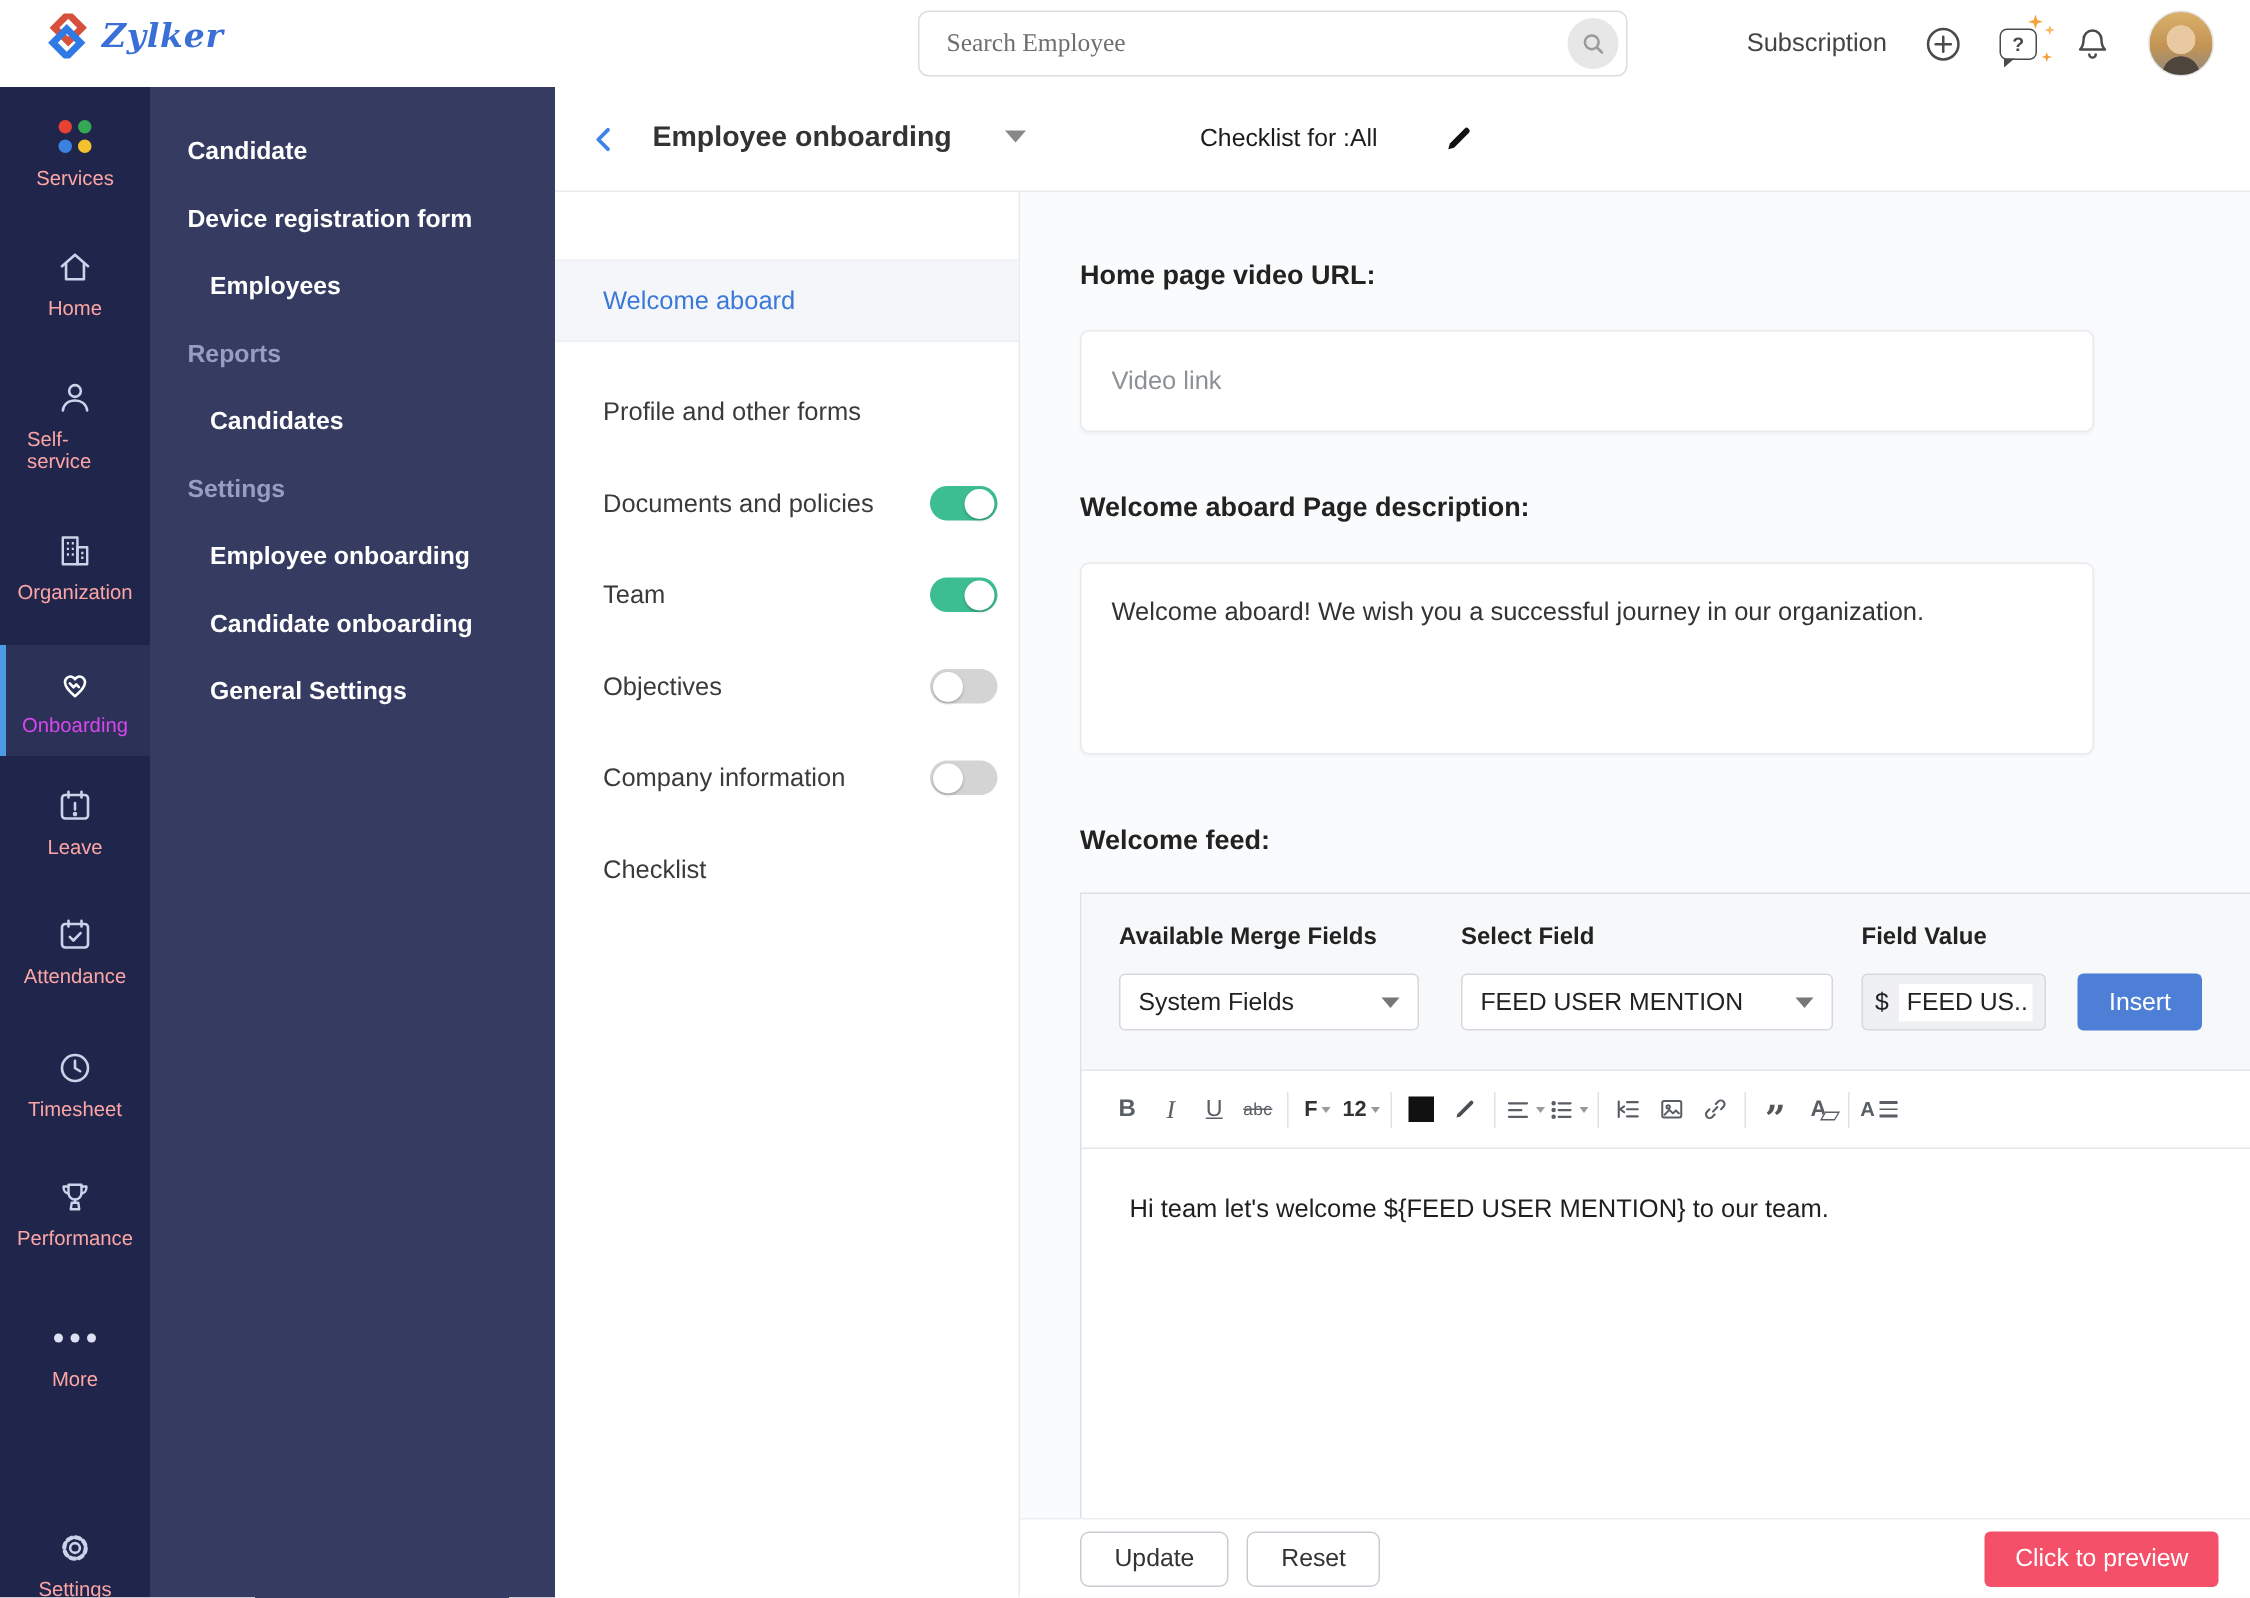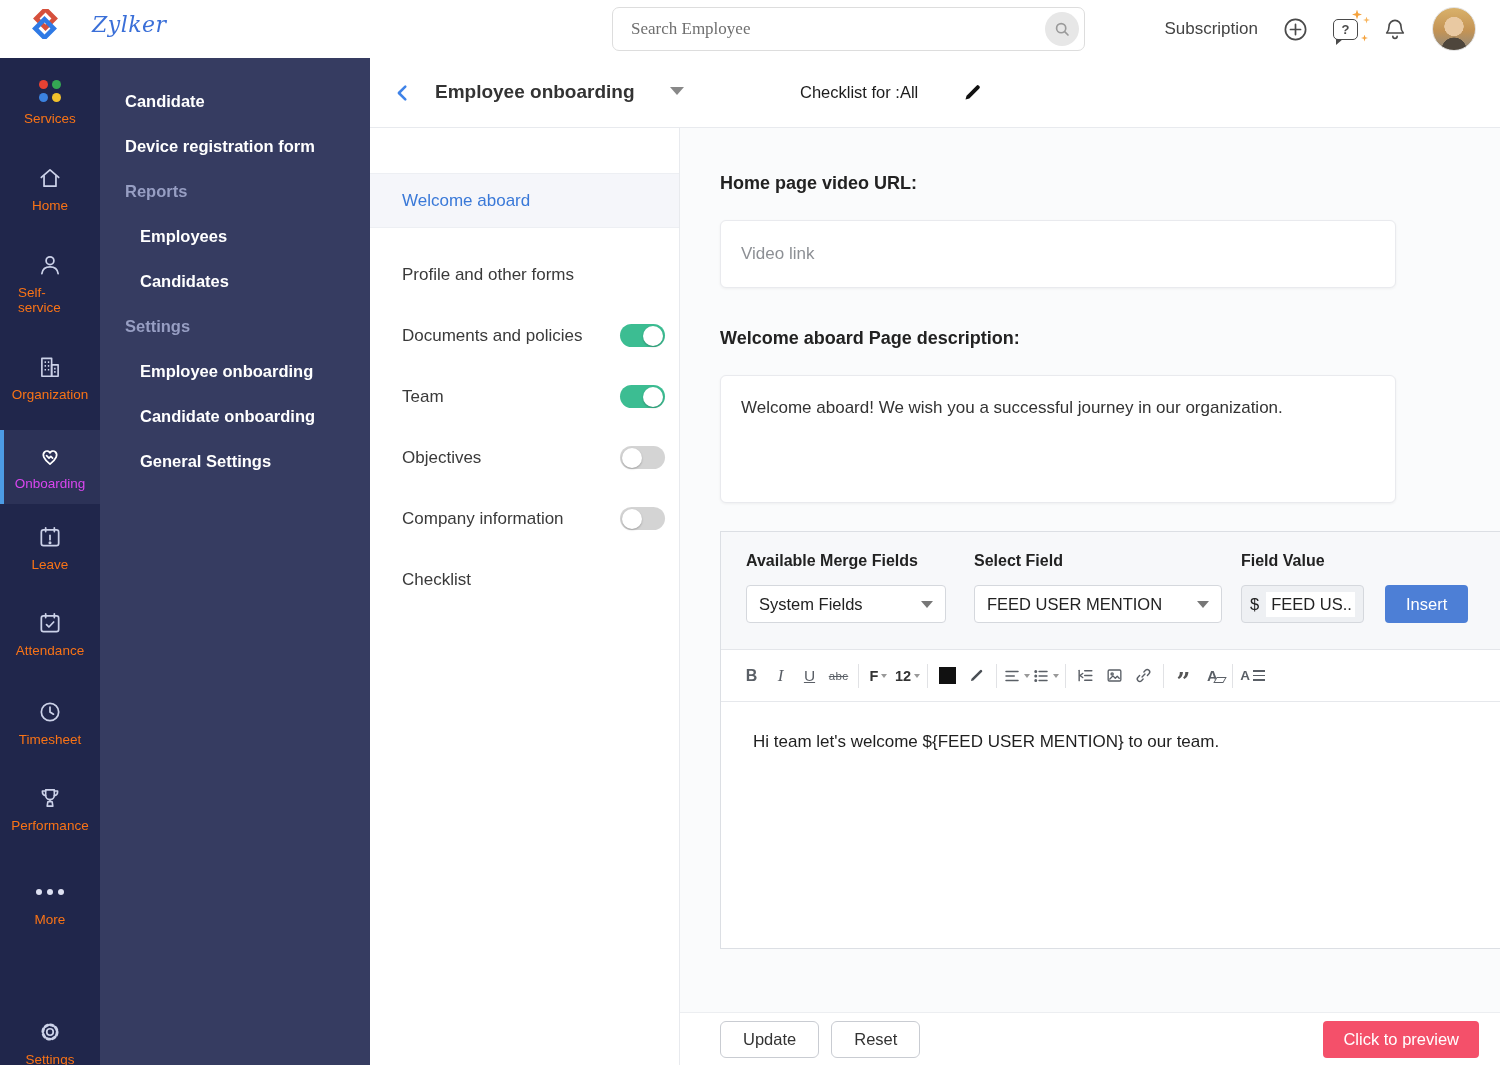--- a/index.html
+++ b/index.html
@@ -6,21 +6,21 @@
   html,body { width:1500px; height:1065px; }
   body {
     position: relative; overflow: hidden; background:#fff;
     font-family: "Liberation Sans", sans-serif; color:#222;
   }
   svg { display:block; }
 
   
   .topbar { position:absolute; top:0; left:0; width:1500px; height:58px; background:#fff; z-index:40; }
   .brand { position:absolute; left:30px; top:9px; display:flex; align-items:center; gap:8px; }
-  .brand-name { font-family:"DejaVu Serif", serif; font-style:italic; font-weight:normal; font-size:22px; color:#3a6fd8; letter-spacing:.5px;margin-left:24px; }
+  .brand-name { font-family:"DejaVu Serif", serif; font-style:italic; font-weight:bold; font-size:22px; color:#3a6fd8; letter-spacing:.5px; }
   .search-box { position:absolute; left:612px; top:7px; width:473px; height:44px; border:1px solid #ddd; border-radius:7px; background:#fff; display:flex; align-items:center;font-family:Liberation Serif, serif; }
   .search-box input { flex:1; border:none; outline:none; font-family:inherit; font-size:17px; color:#333; padding-left:18px; background:transparent; }
   .search-box input::placeholder { color:#6f6f6f; }
   .search-circle { width:34px; height:34px; border-radius:50%; background:#e7e7e7; margin-right:5px; display:flex; align-items:center; justify-content:center; color:#9a9a9a; flex:none; }
   .top-right { position:absolute; right:24px; top:0; height:58px; display:flex; align-items:center; gap:24px; }
   .subscription { font-size:17px; color:#444; }
   .tb-icon { color:#4a4a4a; position:relative; display:flex; align-items:center; justify-content:center; }
   .sparkle { position:absolute; background:#f5a23c; clip-path:polygon(50% 0,62% 38%,100% 50%,62% 62%,50% 100%,38% 62%,0 50%,38% 38%); }
   .sp1 { width:10px; height:10px; top:-9px; right:-4px; }
   .sp2 { width:7px; height:7px; top:-2px; right:-12px; background:#f7b55e; }
@@ -29,21 +29,21 @@
   .help-tail { position:absolute; left:2px; bottom:-6px; width:0; height:0; border-left:7px solid #4a4a4a; border-bottom:6px solid transparent; }
   .avatar { width:44px; height:44px; border-radius:50%;
     background:
       radial-gradient(circle at 50% 100%, #4e463c 0 26%, rgba(0,0,0,0) 27%),
       radial-gradient(circle at 50% 44%, #e9c9a2 0 30%, rgba(0,0,0,0) 31%),
       linear-gradient(180deg,#d9b16a 0%,#c39355 55%,#8f8a80 100%);
     border:1px solid #e3e3e3; }
 
   
   .rail { position:absolute; top:58px; left:0; width:100px; height:1007px; background:#20264b; display:flex; flex-direction:column; align-items:stretch; z-index:30; }
-  .rail-item { display:flex; flex-direction:column; align-items:center; gap:7px; color:#f97316; font-size:13.5px; padding:4px 18px; position:relative; cursor:default; }
+  .rail-item { display:flex; flex-direction:column; align-items:center; gap:7px; color:#fca5a5; font-size:13.5px; padding:4px 18px; position:relative; cursor:default; }
   .rail-item .ric { color:#ccd2e9; }
   .ri-services { margin-top:16px; }
   .ri-home { margin-top:31px; }
   .ri-self { margin-top:31px; }
   .ri-org { margin-top:31px; }
   .ri-onboarding { margin-top:24px; padding:13px 0; background:#2c3257; color:#d946ef; }
   .ri-onboarding::before { content:""; position:absolute; left:0; top:0; bottom:0; width:4px; background:#4c9be5; }
   .ri-leave { margin-top:16px; }
   .ri-attendance { margin-top:30px; }
   .ri-timesheet { margin-top:33px; }
@@ -283,22 +283,22 @@
       </svg>
     </span>
     <span>Settings</span>
   </div>
 
 </div>
 
 <div class="submenu">
   <div class="sm-item">Candidate</div>
   <div class="sm-item">Device registration form</div>
+  <div class="sm-item sub">Employees</div>
   <div class="sm-item sm-head">Reports</div>
-  <div class="sm-item sub">Employees</div>
   <div class="sm-item sub">Candidates</div>
   <div class="sm-item sm-head">Settings</div>
   <div class="sm-item sub">Employee onboarding</div>
   <div class="sm-item sub">Candidate onboarding</div>
   <div class="sm-item sub">General Settings</div>
 </div>
 
 <div class="content">
   <div class="content-header">
     <span class="back-btn">
@@ -356,20 +356,21 @@
 
     <div class="main">
       <div class="field-label lbl-video">Home page video URL:</div>
       <div class="video-input">
         <input type="text" placeholder="Video link" style="">
       </div>
 
       <div class="field-label lbl-desc">Welcome aboard Page description:</div>
       <textarea class="desc-box" style="">Welcome aboard! We wish you a successful journey in our organization.</textarea>
 
+      <div class="field-label lbl-feed">Welcome feed:</div>
 
       <div class="feed-panel">
         <div class="merge-area">
           <div class="merge-col mc1">
             <span class="merge-label">Available Merge Fields</span>
             <div class="select">
               <span>System Fields</span>
               <span class="sel-caret"></span>
             </div>
           </div>

